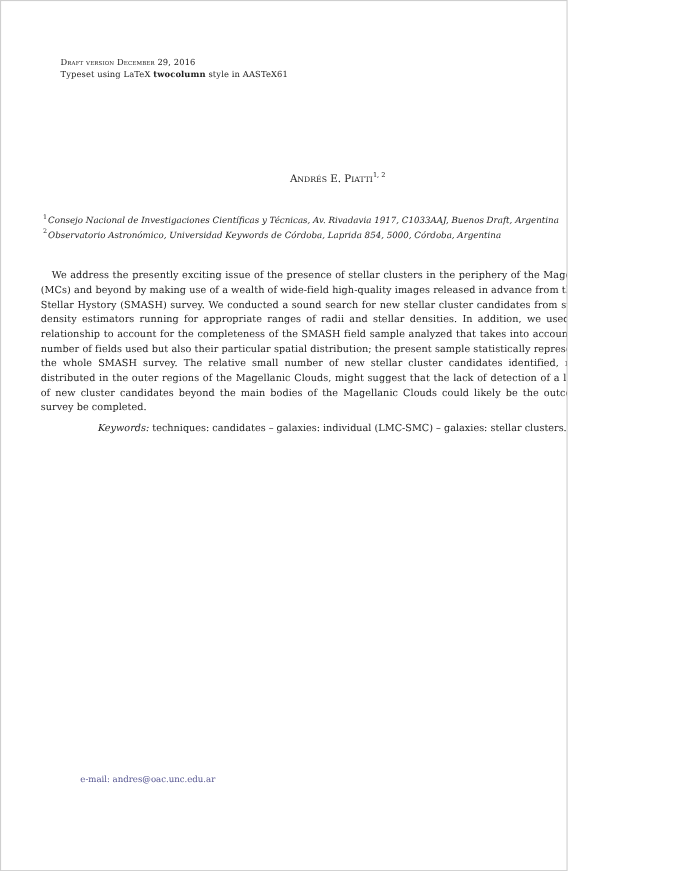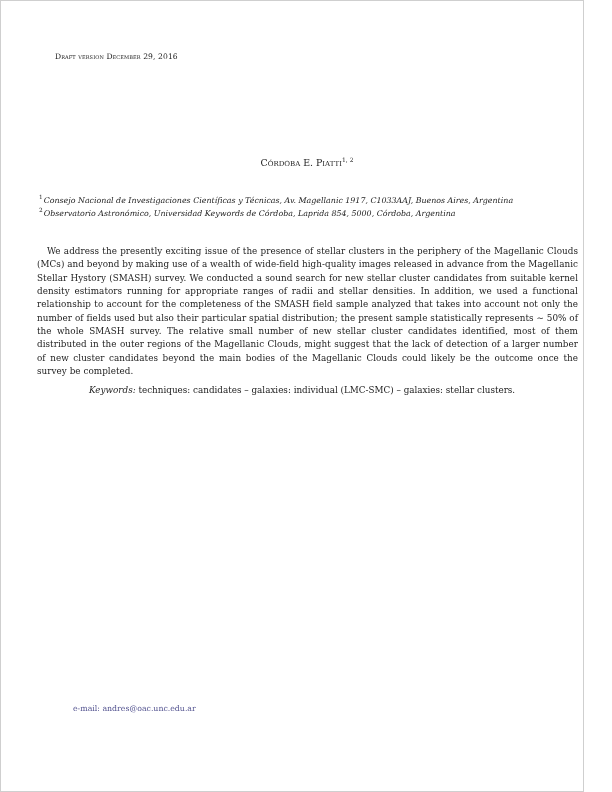--- a/index.html
+++ b/index.html
@@ -2,21 +2,21 @@
 <html><head>
 <meta charset="utf-8">
 <style>
   html, body {
     margin: 0;
     padding: 0;
     background: #ffffff;
   }
   .page {
     position: relative;
-    width: 584px;
+    width: 516px;
     height: 792px;
     background: #ffffff;
     box-sizing: border-box;
     border: 1px solid #cfcfcf;
     font-family: "DejaVu Serif", "Liberation Serif", serif;
     color: #1c1c1c;
     overflow: hidden;
   }
   .sc { font-variant: small-caps; }
   .draft-header {
@@ -116,27 +116,28 @@
     cursor: pointer;
   }
 </style>
 </head>
 <body>
 
 <div class="page">
 
   <div class="draft-header">
     <div class="sc">Draft version December 29, 2016</div>
+    <div><span>Typeset using LaTeX </span><span class="bold">twocolumn</span><span> style in AASTeX61</span></div>
   </div>
 
 
-  <div class="author-line sc"><span>Córdoba E. Piatti</span><sup>1, 2</sup></div>
+  <div class="author-line sc"><span>Andrés E. Piatti</span><sup>1, 2</sup></div>
 
   <div class="affiliations">
-    <div><sup>1</sup><span>Consejo Nacional de Investigaciones Científicas y Técnicas, Av. Magellanic 1917, C1033AAJ, Buenos Aires, Argentina</span></div>
+    <div><sup>1</sup><span>Consejo Nacional de Investigaciones Científicas y Técnicas, Av. Rivadavia 1917, C1033AAJ, Buenos Draft, Argentina</span></div>
     <div><sup>2</sup><span>Observatorio Astronómico, Universidad Keywords de Córdoba, Laprida 854, 5000, Córdoba, Argentina</span></div>
   </div>
 
 
   <p class="abstract-body">We address the presently exciting issue of the presence of stellar clusters in the periphery of the Magellanic Clouds (MCs) and beyond by making use of a wealth of wide-field high-quality images released in advance from the Magellanic Stellar Hystory (SMASH) survey. We conducted a sound search for new stellar cluster candidates from suitable kernel density estimators running for appropriate ranges of radii and stellar densities. In addition, we used a functional relationship to account for the completeness of the SMASH field sample analyzed that takes into account not only the number of fields used but also their particular spatial distribution; the present sample statistically represents ∼ 50% of the whole SMASH survey. The relative small number of new stellar cluster candidates identified, most of them distributed in the outer regions of the Magellanic Clouds, might suggest that the lack of detection of a larger number of new cluster candidates beyond the main bodies of the Magellanic Clouds could likely be the outcome once the survey be completed.</p>
 
   <p class="keywords-line"><span class="kw-label">Keywords:</span><span> techniques: candidates – galaxies: individual (LMC-SMC) – galaxies: stellar clusters.</span></p>
 
   <div class="email-footnote">
     <a class="email-link">e-mail: andres@oac.unc.edu.ar</a>

